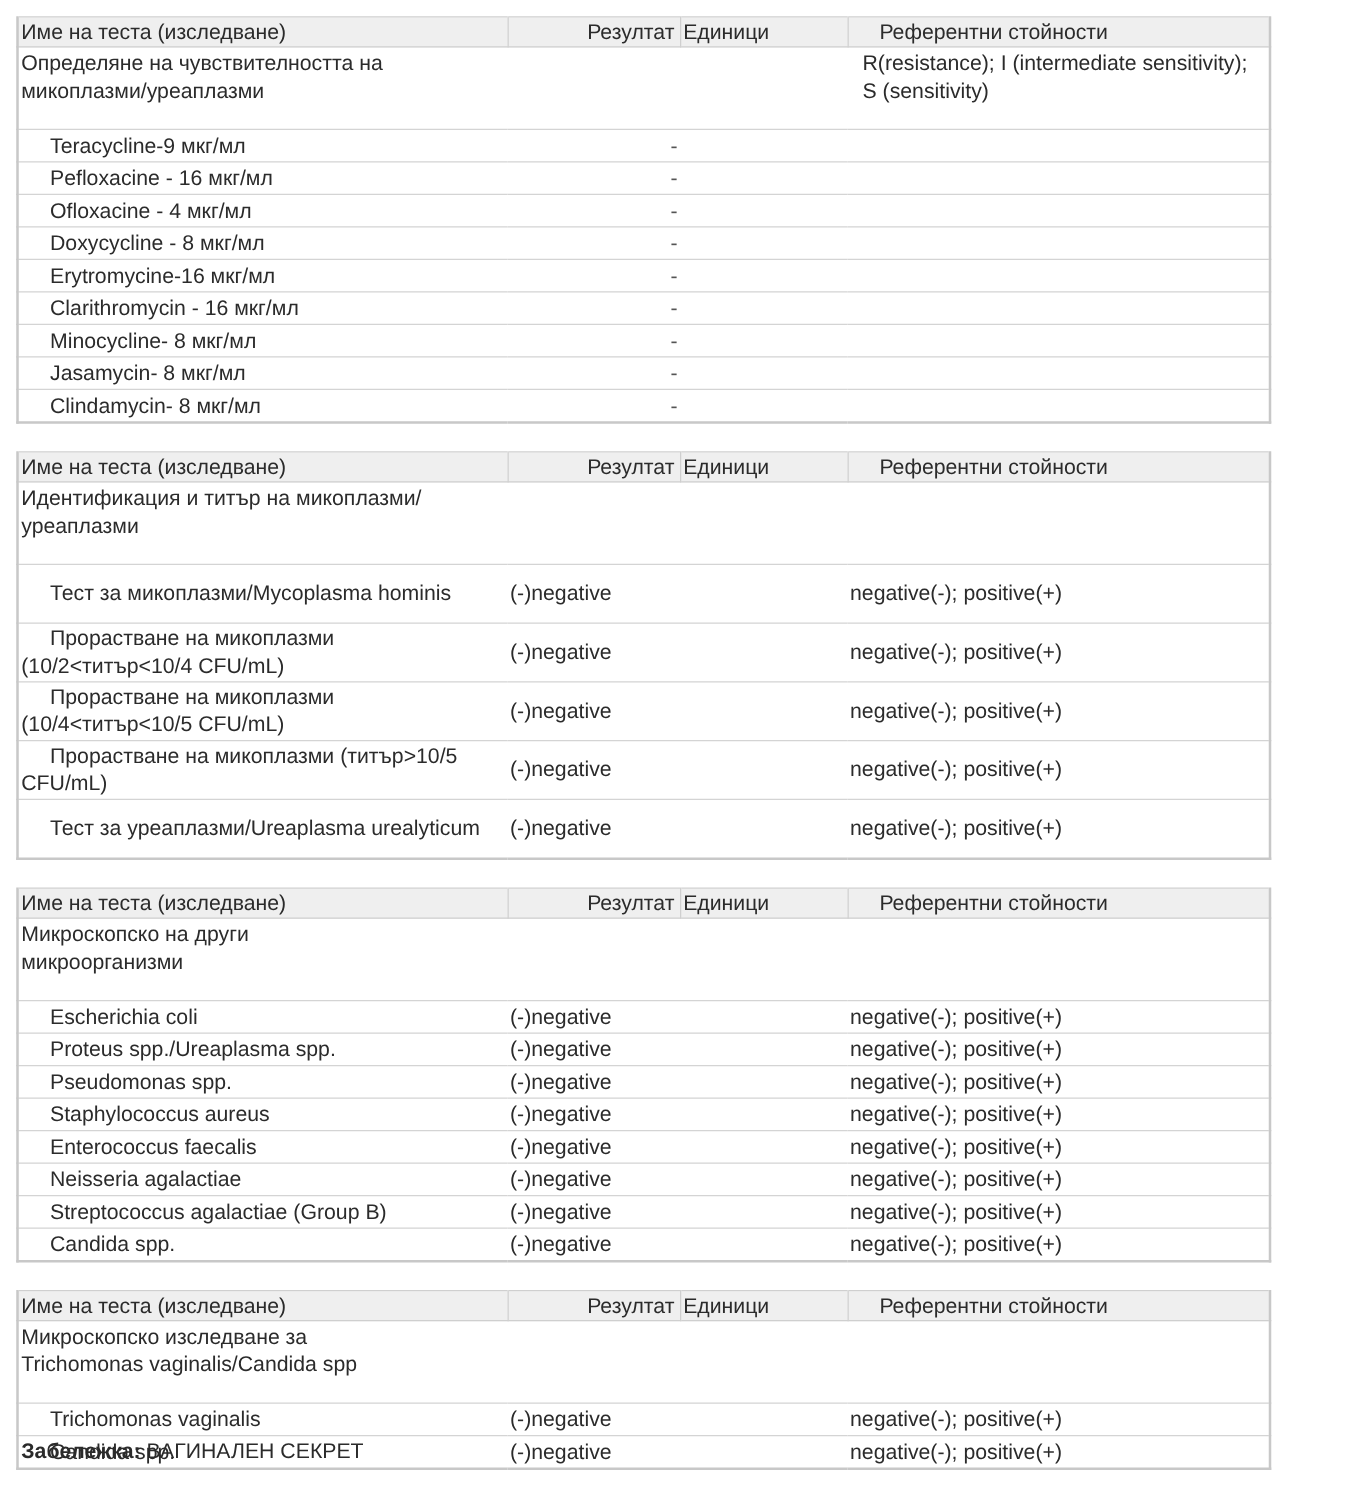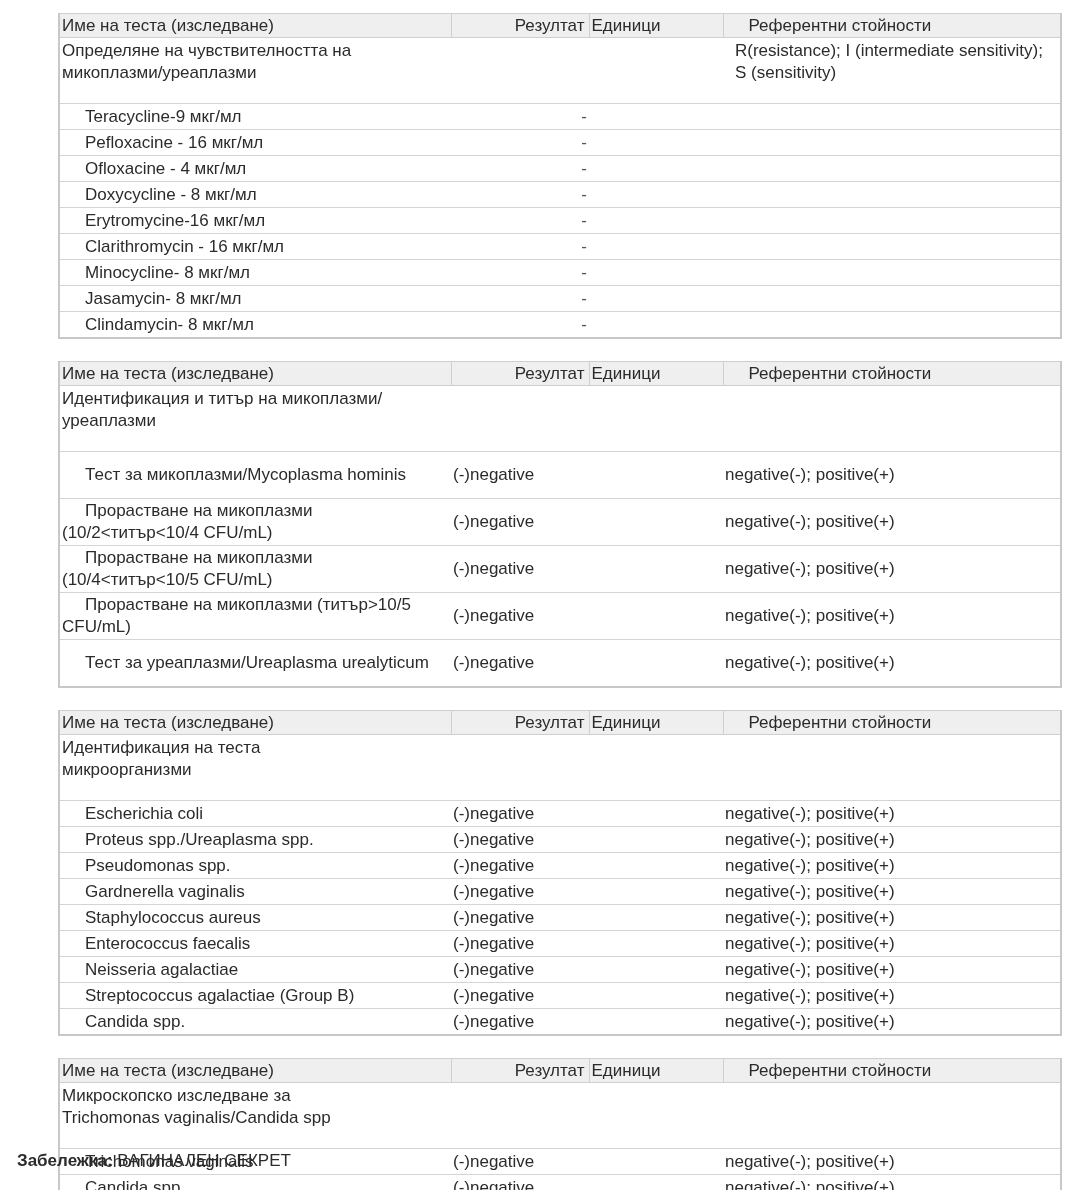--- a/index.html
+++ b/index.html
@@ -6,21 +6,20 @@
   body {
     width: 1080px; height: 1190px; overflow: hidden; position: relative;
     font-family: "Liberation Sans", "DejaVu Sans", sans-serif;
     color: #2b2b2b; font-size: 17px;
   }
   .report { position: absolute; left: 13px; top: 13px; width: 1002px; }
   table.lab {
     width: 1002px; border-collapse: collapse; table-layout: fixed;
     border: 2px solid #c8c8c8; border-top: 1px solid #cfcfcf;
     margin-bottom: 22px;
-    margin-left: 45px;
   }
   table.lab col.c1 { width: 392px; }
   table.lab col.c2 { width: 138px; }
   table.lab col.c3 { width: 134px; }
   table.lab col.c4 { width: 338px; }
   table.lab th {
     background: #efefef; font-weight: normal; text-align: left;
     height: 23px; padding: 0 2px; border-right: 1px solid #cfcfcf;
     border-bottom: 1px solid #cfcfcf; line-height: 23px; white-space: nowrap;
   }
@@ -187,45 +186,39 @@
         <col class="c4">
       </colgroup>
     <tbody>
         <tr>
       <th>Име на теста (изследване)</th>
       <th class="res">Резултат</th>
       <th>Единици</th>
       <th>Референтни стойности</th>
     </tr>
     <tr class="group">
-      <td style="height:46px;padding-right:140px;">Идентификация на теста микроорганизми</td>
+      <td style="height:46px;padding-right:140px;">Микроскопско на други микроорганизми</td>
       <td></td>
           <td></td>
           <td></td>
     </tr>
     <tr class="item">
           <td class="name">Escherichia coli</td>
           <td class="res-neg">(-)negative</td>
           <td></td>
           <td class="ref">negative(-); positive(+)</td>
         </tr>
     <tr class="item">
           <td class="name">Proteus spp./Ureaplasma spp.</td>
           <td class="res-neg">(-)negative</td>
           <td></td>
           <td class="ref">negative(-); positive(+)</td>
         </tr>
     <tr class="item">
           <td class="name">Pseudomonas spp.</td>
-          <td class="res-neg">(-)negative</td>
-          <td></td>
-          <td class="ref">negative(-); positive(+)</td>
-        </tr>
-    <tr class="item">
-          <td class="name">Gardnerella vaginalis</td>
           <td class="res-neg">(-)negative</td>
           <td></td>
           <td class="ref">negative(-); positive(+)</td>
         </tr>
     <tr class="item">
           <td class="name">Staphylococcus aureus</td>
           <td class="res-neg">(-)negative</td>
           <td></td>
           <td class="ref">negative(-); positive(+)</td>
         </tr>

